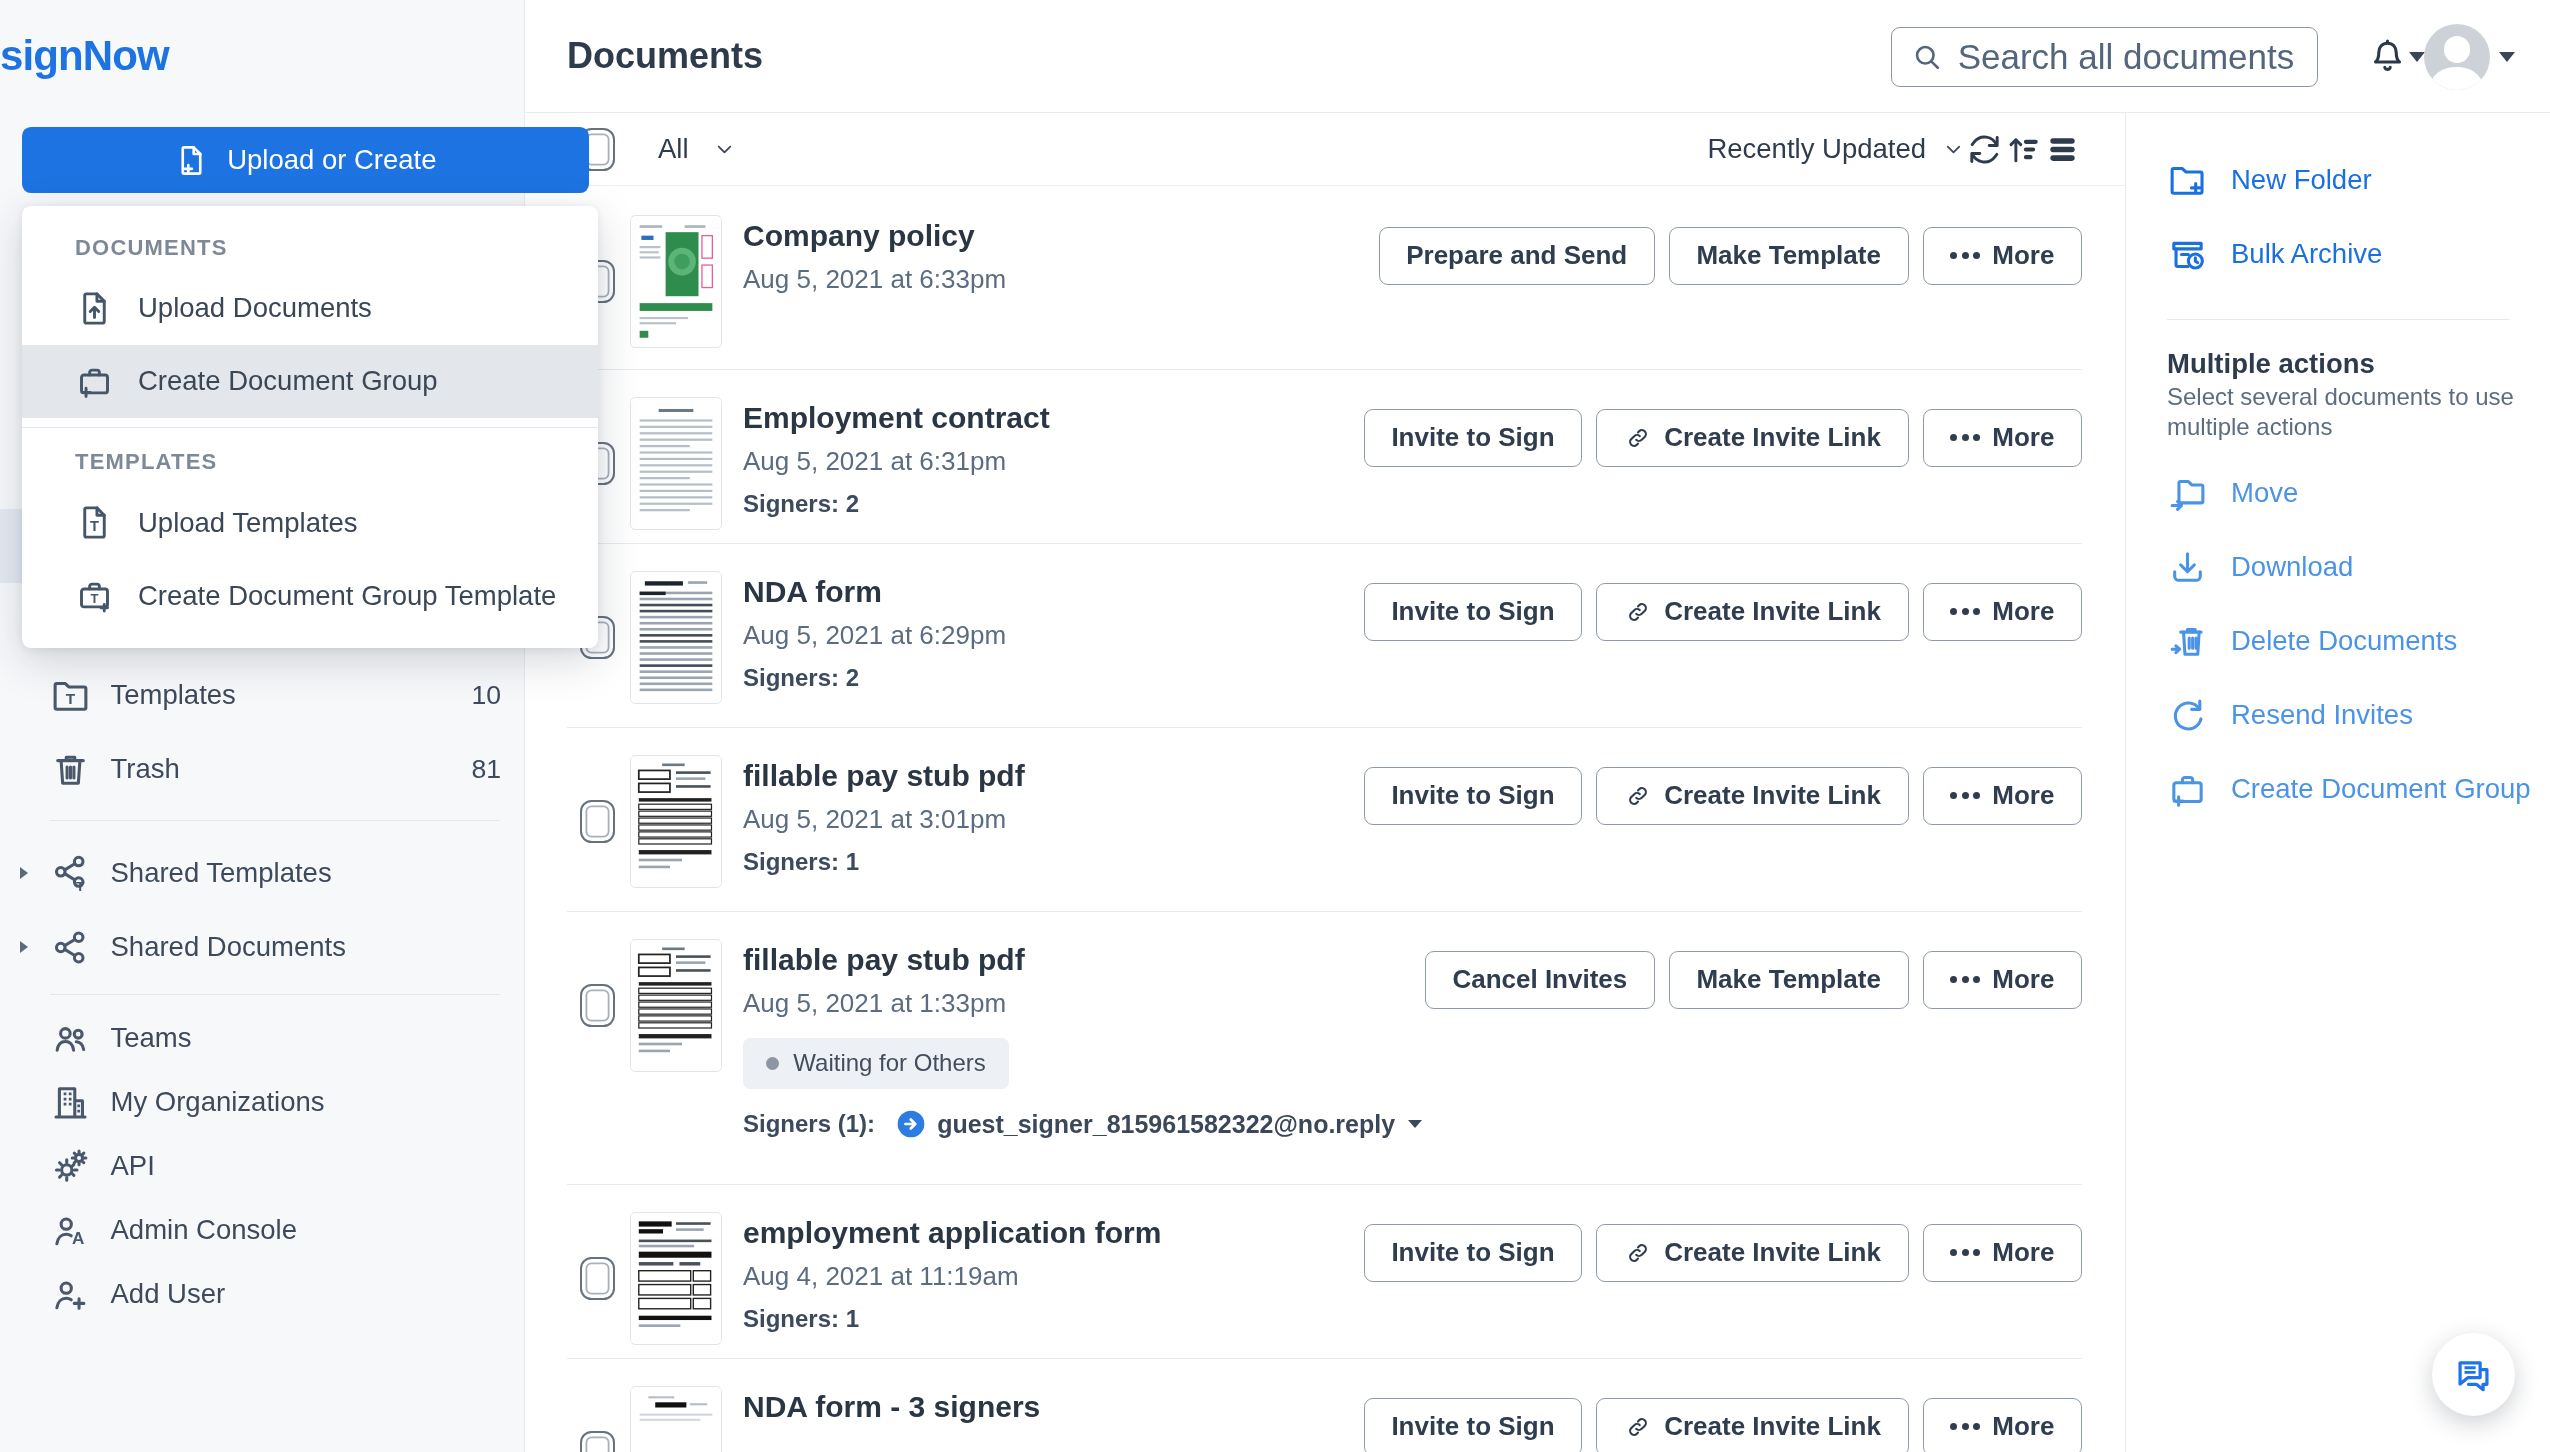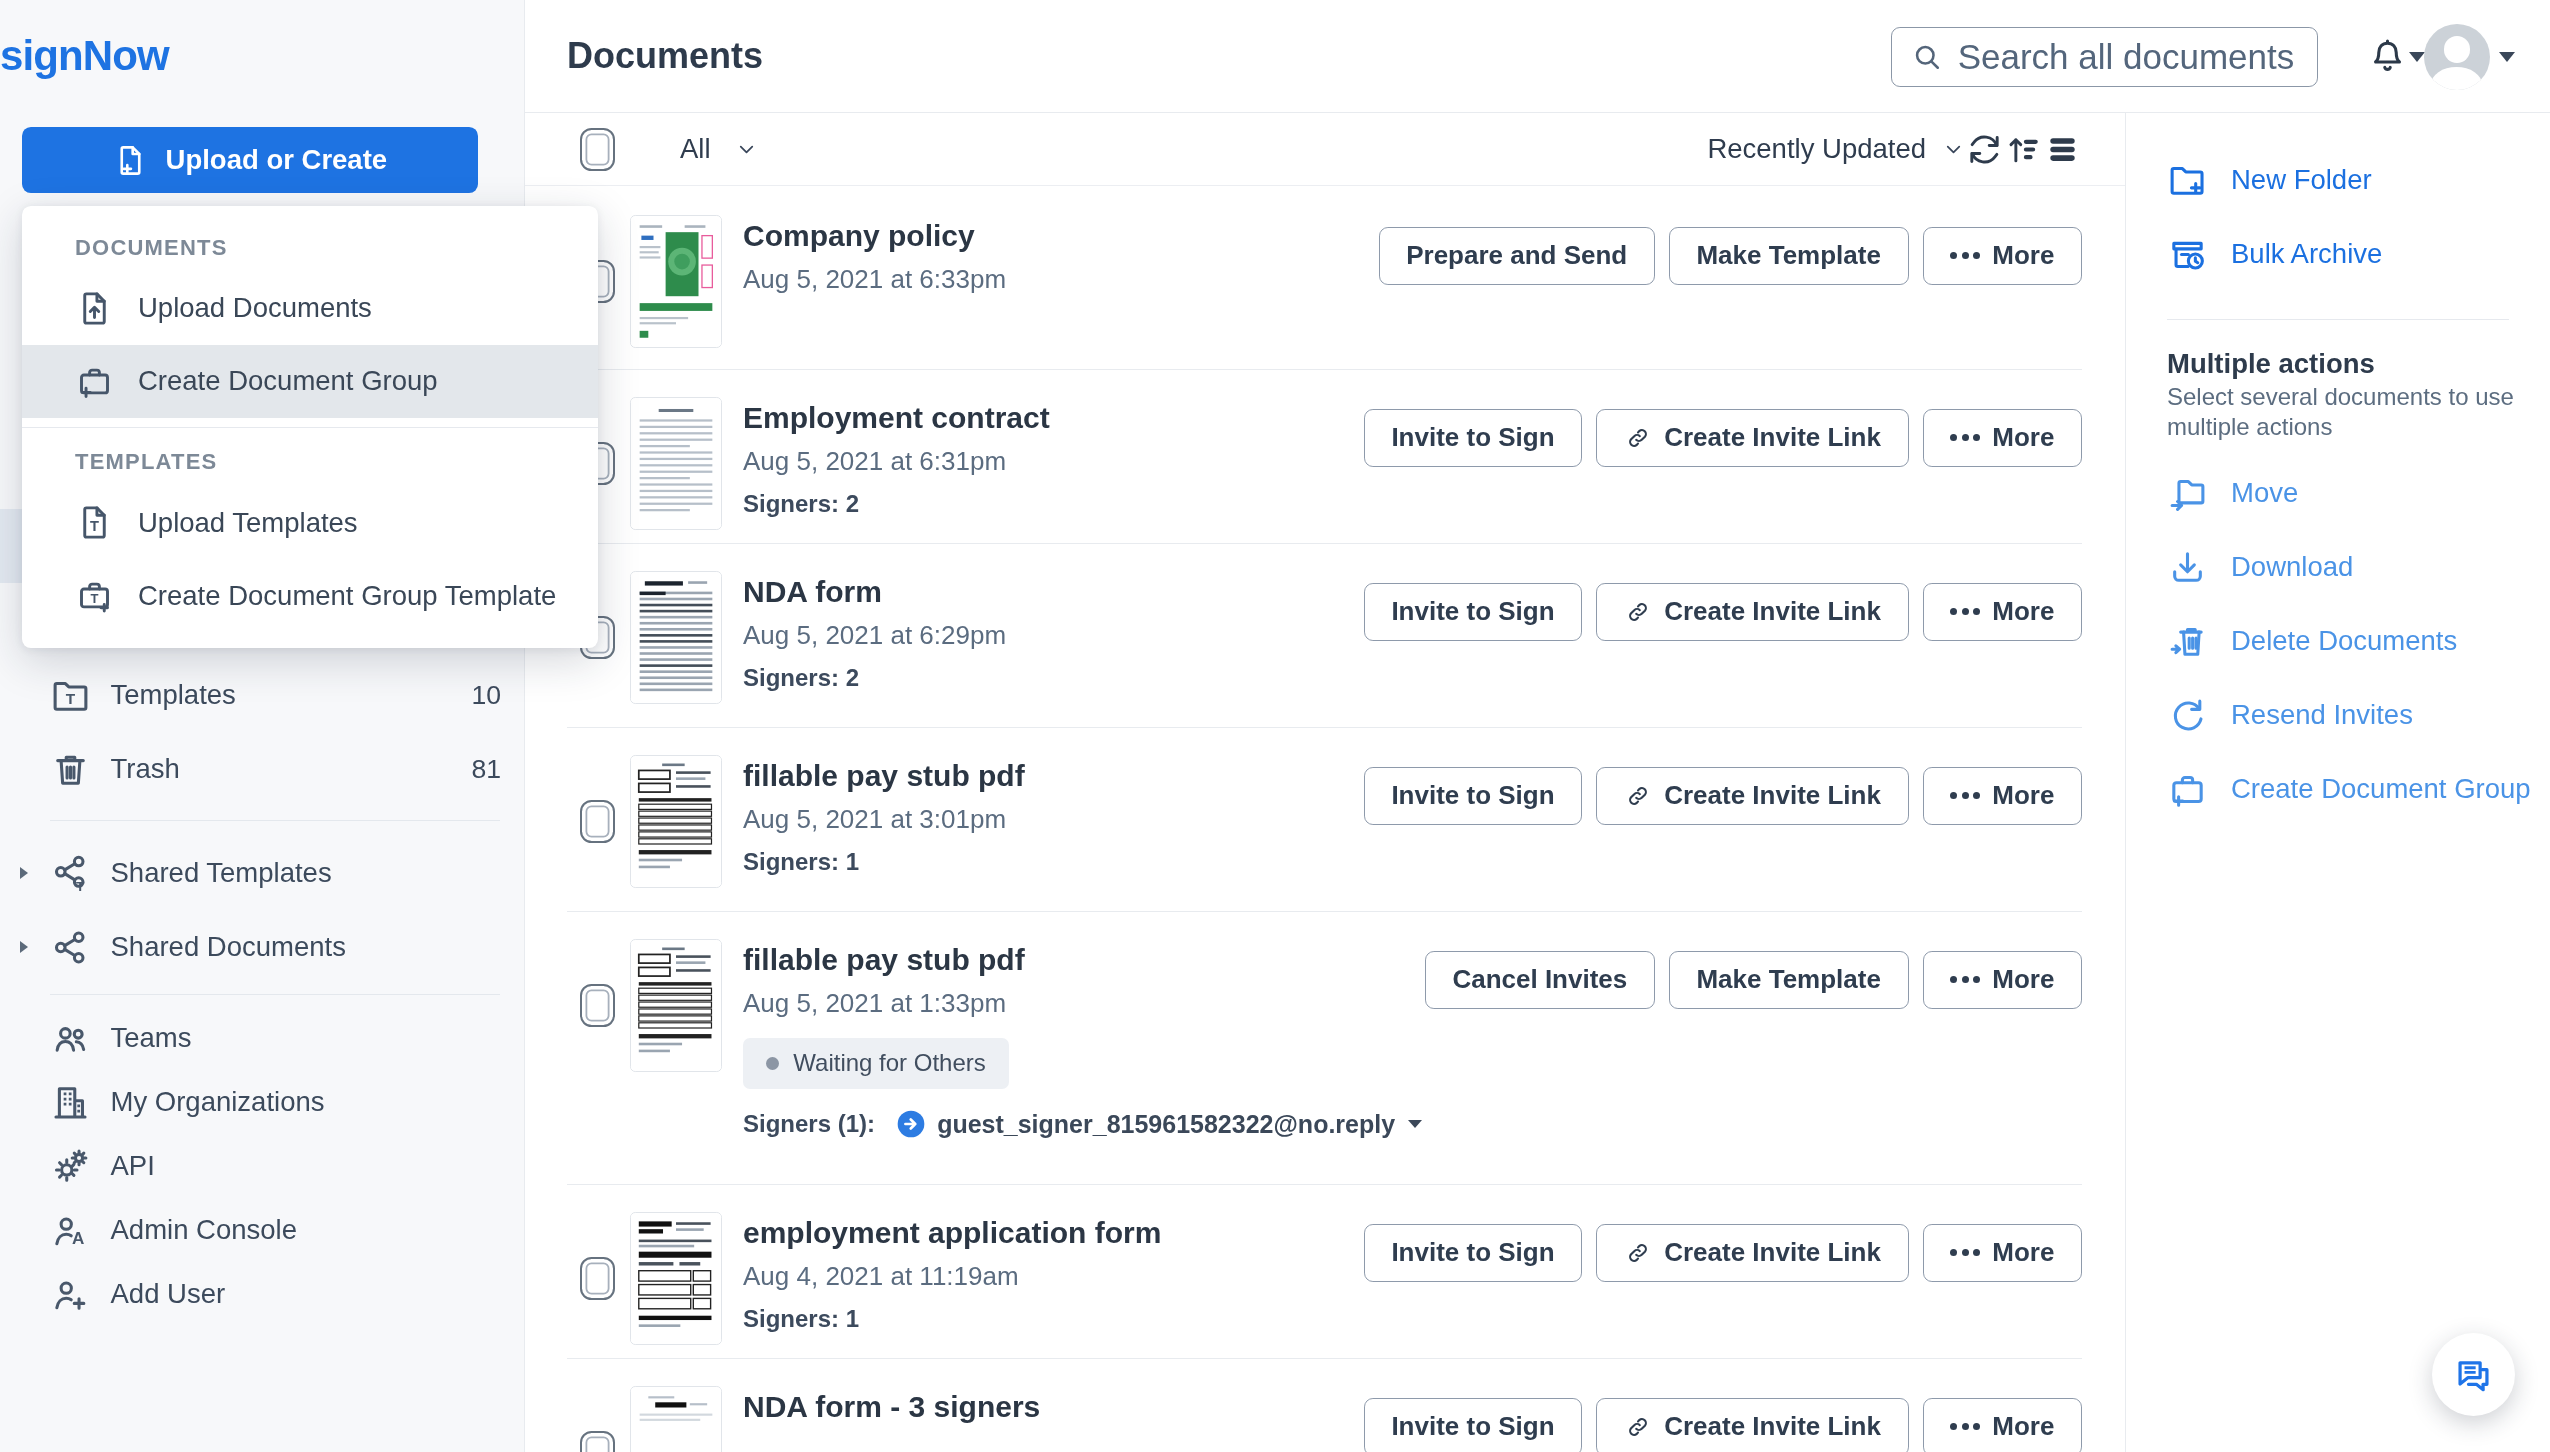--- a/index.html
+++ b/index.html
@@ -3,21 +3,21 @@
 <meta charset="utf-8">
 <style>
   * { margin:0; padding:0; box-sizing:border-box; }
   html,body { width:2550px; height:1452px; overflow:hidden; }
   body { font-family:"Liberation Sans","DejaVu Sans",sans-serif; background:#fff; color:#2e3b4c; position:relative; }
   svg { display:block; }
 
   
   .sidebar { position:absolute; left:0; top:0; width:525px; height:1452px; background:#f7f8fa; border-right:0.9px solid #e8ebef; z-index:5; }
   .logo { position:absolute; top:32px; left:0; right:0; font-size:42px; font-weight:700; letter-spacing:-0.9px; color:#1e73e2; }
-  .upload-btn { position:absolute; left:22px; top:127px; width:456px; height:66px; background:#1e73e2; border:none; border-radius:8.9px; color:#fff; font-size:27.5px; font-weight:700; display:flex; align-items:center; justify-content:center; gap:17.7px; cursor:pointer; font-family:inherit; }
+  .upload-btn { position:absolute; left:22px; top:127px; width:567px; height:66px; background:#1e73e2; border:none; border-radius:8.9px; color:#fff; font-size:27.5px; font-weight:400; display:flex; align-items:center; justify-content:center; gap:17.7px; cursor:pointer; font-family:inherit; }
   .upload-btn .ic { width:35px; height:35px; color:#fff; }
   .active-row { position:absolute; left:0; top:509px; width:525px; height:74px; background:#e3e9f1; }
   .nav-group { position:absolute; left:0; width:525px; }
   #nav-main { top:658px; } #nav-shared { top:836px; } #nav-org { top:1006px; }
   .nav-row { height:74px; display:flex; align-items:center; padding:0 24px 0 50px; position:relative; cursor:pointer; }
   #nav-org .nav-row { height:64px; }
   .nav-row .ic { width:41px; height:41px; color:#49586b; flex:none; }
   .nav-label { margin-left:19.5px; font-size:27.5px; color:#3c4a5c; font-weight:400; }
   .nav-count { margin-left:auto; font-size:26.6px; color:#3c4a5c; }
   .nav-caret { position:absolute; left:19.5px; width:0; height:0; border-left:8.9px solid #5c6a7a; border-top:6.2px solid transparent; border-bottom:6.2px solid transparent; }
@@ -44,21 +44,21 @@
   .caret-dn { width:0; height:0; border-top:10.6px solid #3a4759; border-left:8px solid transparent; border-right:8px solid transparent; }
   .bell-btn { position:absolute; right:142px; top:36px; width:41px; height:41px; color:#2c3949; background:none; border:none; cursor:pointer; }
   .avatar-wrap { position:absolute; right:35px; top:24px; display:flex; align-items:center; gap:8.9px; cursor:pointer; }
   .avatar { width:66px; height:66px; border-radius:50%; background:#ccd2d8; overflow:hidden; position:relative; }
   .avatar .head { position:absolute; left:19.5px; top:12.4px; width:26.6px; height:26.6px; border-radius:50%; background:#fff; }
   .avatar .body { position:absolute; left:7px; top:43px; width:51px; height:35px; border-radius:50%; background:#fff; }
 
   
   .toolbar { position:absolute; left:525px; top:113px; width:1600px; height:73px; background:#fff; border-bottom:0.9px solid #eceef2; display:flex; align-items:center; padding:0 43px 0 55px; z-index:3; }
   .checkbox { width:35px; height:43px; background:#fff; border:2.7px solid #66727f; border-radius:11.5px; box-shadow:inset 0 0 0 3.5px #fff, inset 0 0 0 5.3px #a7b0bc; flex:none; cursor:pointer; }
-  .tb-filter { display:flex; align-items:center; gap:24px; margin-left:65px; cursor:pointer; }
+  .tb-filter { display:flex; align-items:center; gap:24px; margin-left:43px; cursor:pointer; }
   .tb-filter-label { font-size:27.5px; color:#2f3c4e; }
   .chev { width:23px; height:23px; color:#39465a; }
   .tb-right { margin-left:auto; display:flex; align-items:center; }
   .tb-sort { display:flex; align-items:center; gap:16px; cursor:pointer; }
   .tb-icon { width:39px; height:39px; color:#2e3b4c; background:none; border:none; cursor:pointer; padding:0; }
 
   
   .doclist { position:absolute; left:525px; top:187px; width:1600px; height:1319px; background:#fff; overflow:hidden; }
   .doc-row { display:flex; align-items:flex-start; padding:27.5px 43px 0 55px; position:relative; }
   .doc-row:not(:first-child)::before { content:""; position:absolute; top:0; left:42px; right:43px; height:0.9px; background:#e8ebef; }

